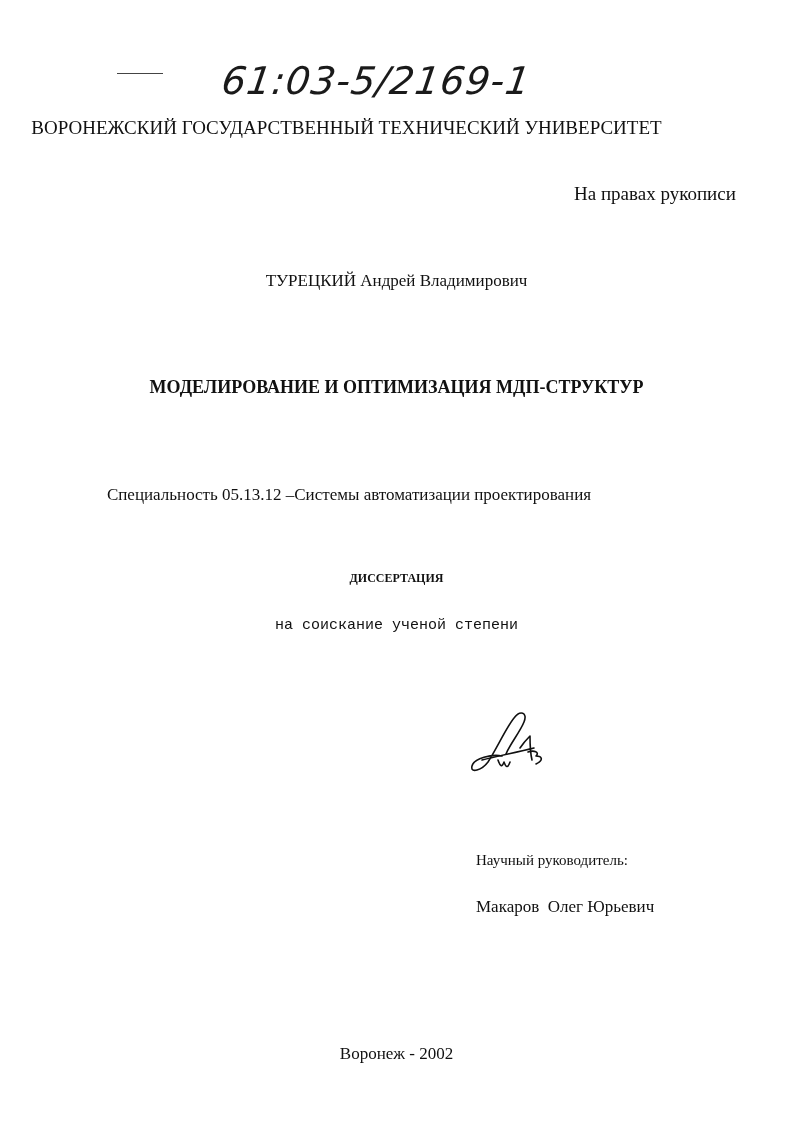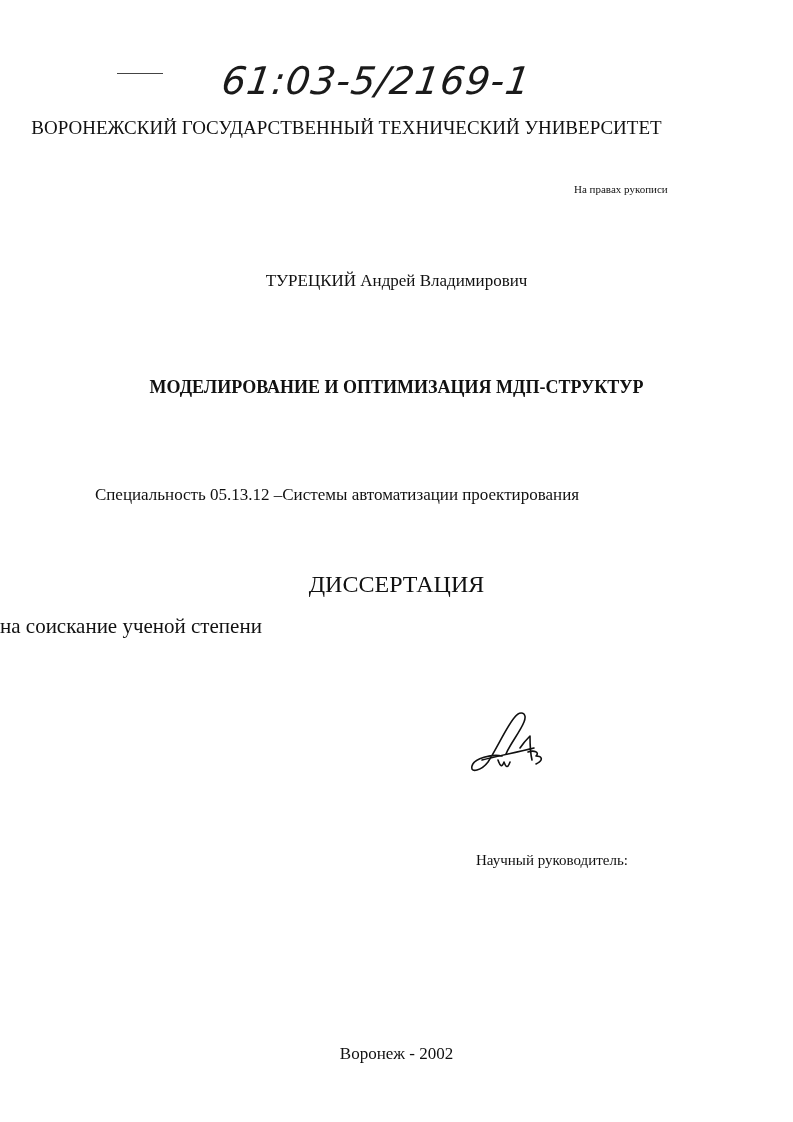--- a/index.html
+++ b/index.html
@@ -23,31 +23,31 @@
       font-size: 38px;
       letter-spacing: 1px;
       color: #1a1a1a;
       transform: skewX(-8deg);
       line-height: 1;
     }
     .university {
       left: 0; width: 693px; text-align: center; top: 117px;
       font-size: 19px;
     }
-    .rights { left: 574px; top: 183px; font-size: 11px; }
+    .rights { left: 574px; top: 183px; font-size: 19px; }
     .author { left: 0; width: 793px; text-align: center; top: 271px; font-size: 17px; }
     .title {
       left: 0; width: 793px; text-align: center; top: 376px;
       font-size: 18px; font-weight: bold; line-height: 22px;
     }
-    .specialty { left: 0; width: 674px; text-align: center; top: 485px; font-size: 17px; }
-    .doctype { left: 0; width: 793px; text-align: center; top: 571px; font-size: 24px; font-weight: normal; }
+    .specialty { left: 12px; width: 674px; text-align: center; top: 485px; font-size: 17px; }
+    .doctype { left: 0; width: 793px; text-align: center; top: 571px; font-size: 12px; font-weight: bold; }
     .degree {
-      left: 0; width: 793px; text-align: left; top: 615px;
-      font-size: 21px; line-height: 22px;
+      left: 0; width: 793px; text-align: center; top: 615px;
+      font-size: 15px; line-height: 22px; font-family: Liberation Mono, monospace;
     }
     .signature { position: absolute; left: 462px; top: 708px; width: 90px; height: 70px; }
     .advisor { left: 476px; top: 852px; font-size: 15px; }
     .advisor-info { left: 476px; top: 896px; font-size: 17px; line-height: 21px; }
     .city { left: 0; width: 793px; text-align: center; top: 1044px; font-size: 17px; }
   </style>
 </head>
 <body>
 
 <div class="dash"></div>
@@ -77,15 +77,16 @@
     <path d="M36 52 C 38 58, 40 60, 42 54 C 44 60, 46 60, 48 54"></path>
     <path d="M20 52 C 36 48, 56 44, 72 40"></path>
     <path d="M58 40 C 62 34, 66 30, 68 28 C 68 36, 68 44, 70 52"></path>
     <path d="M66 44 C 72 42, 78 44, 74 48 C 80 48, 82 52, 74 56"></path>
   </svg>
 </div>
 
 <div class="abs advisor">Научный руководитель:</div>
 
 <div class="abs advisor-info">
+  <div style="white-space:pre">Макаров  Олег Юрьевич</div>
 </div>
 
 <div class="abs city">Воронеж - 2002</div>
 
 </body></html>

